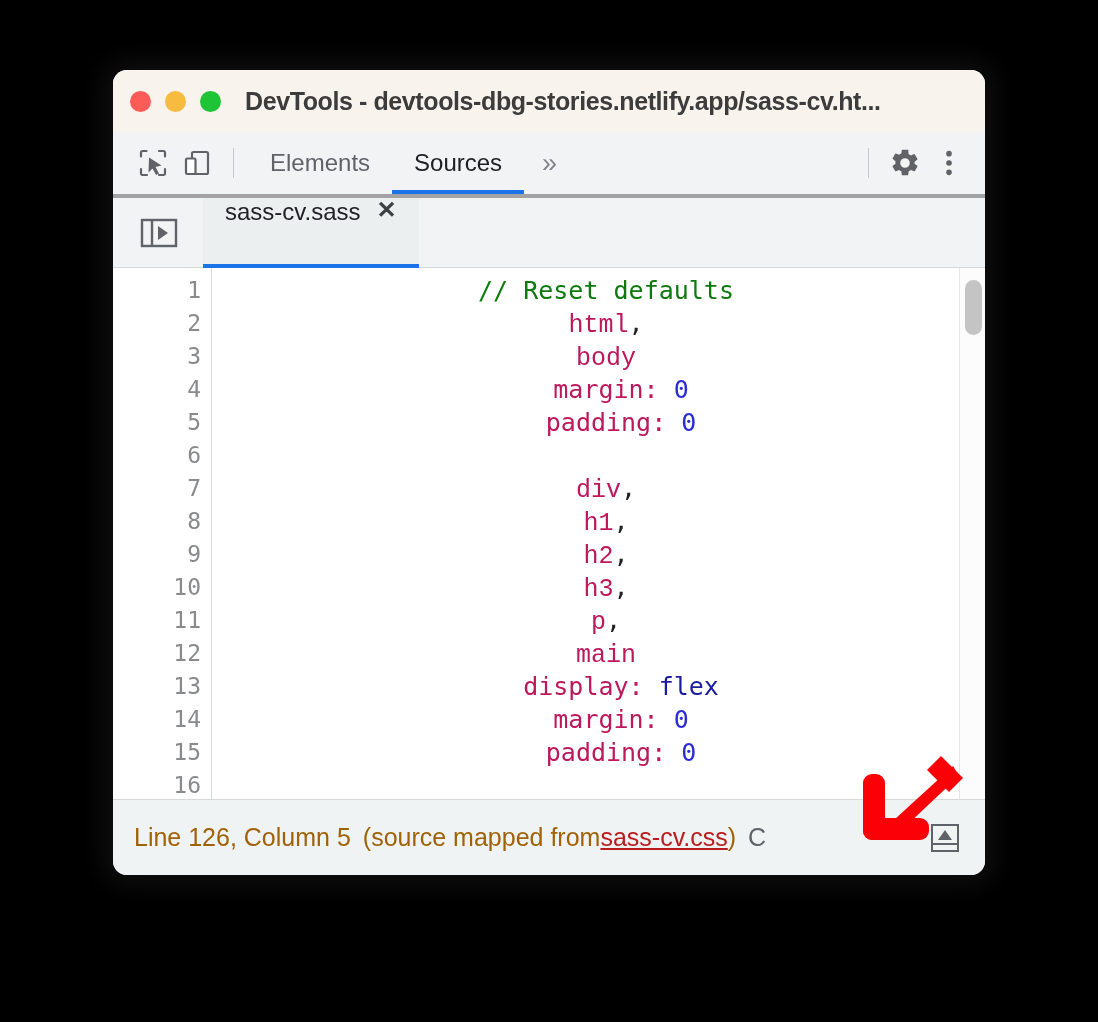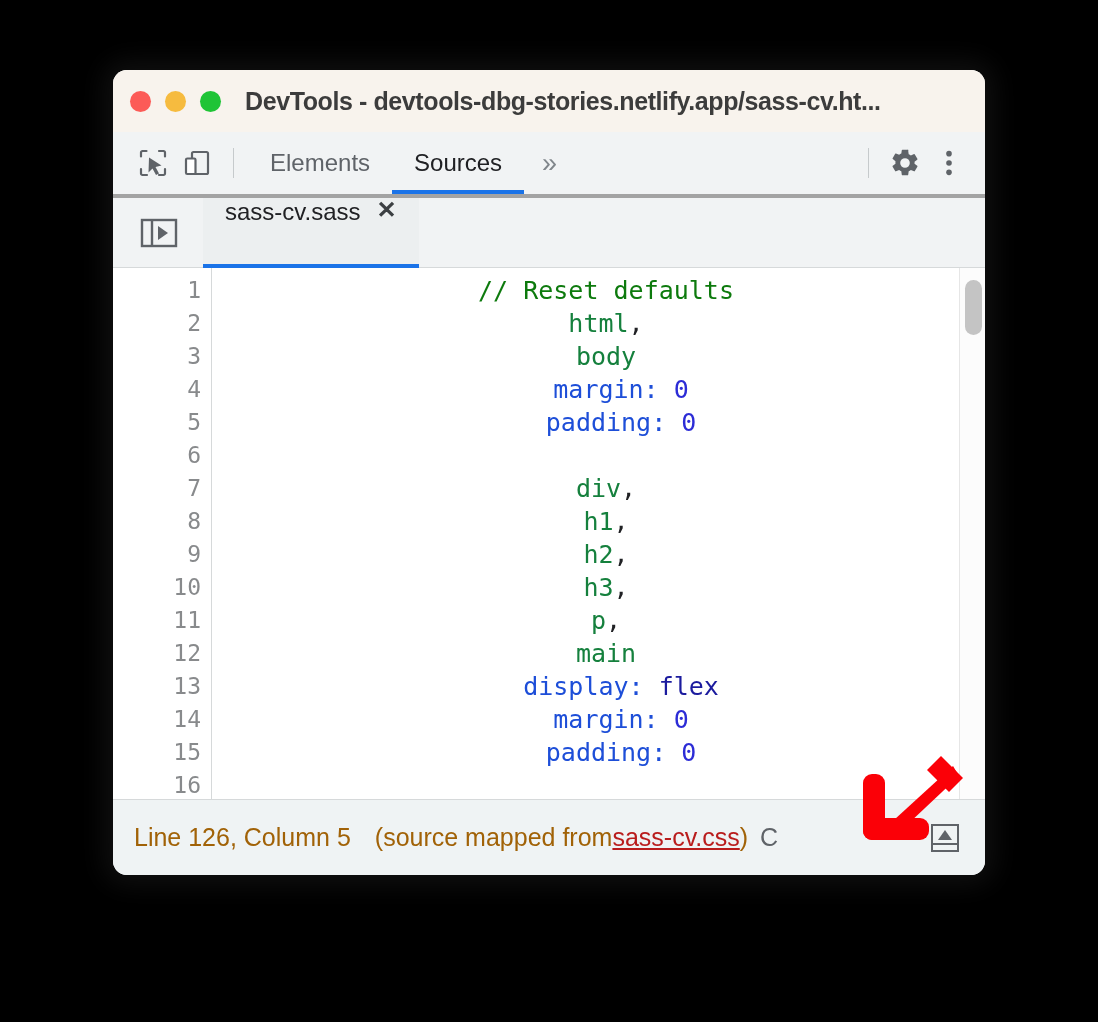--- a/index.html
+++ b/index.html
@@ -176,23 +176,23 @@
     font-size: 25px;
     overflow: hidden;
   }
   .code .cl {
     height: 33px;
     line-height: 33px;
     white-space: pre;
     text-align: center;
   }
   .tok-comment { color: #0d7a0d; }
-  .tok-tag     { color: #15803d; }
+  .tok-tag     { color: #be185d; font-family: Liberation Mono, monospace; }
   .tok-punct   { color: #202124; }
-  .tok-prop    { color: #1d4ed8; }
+  .tok-prop    { color: #be185d; }
   .tok-num     { color: #2c2cd6; }
   .tok-value   { color: #1b1b9e; }
 
   .scrollbar-track {
     position: absolute;
     top: 0; right: 0;
     width: 26px; height: 100%;
     background: #fcfcfc;
     border-left: 1px solid #e6e6e6;
   }
@@ -360,21 +360,21 @@
           <div class="cl"><span class="tok-prop">  padding: </span><span class="tok-num">0</span></div>
           <div class="cl">&nbsp;</div>
         </div>
       <div class="scrollbar-track">
         <div class="scrollbar-thumb"></div>
       </div>
     </div>
 
     <div class="statusbar">
       <span class="status-text">Line 126, Column 5</span>
-      <span class="status-text" style="margin-left:24px">(source mapped from </span>
+      <span class="status-text" style="margin-left:12px">(source mapped from </span>
       <span class="status-link">sass-cv.css</span>
       <span class="status-text">)</span>
       <span class="status-trail" style="margin-left:12px">C</span>
 
       <div class="prettyprint-btn">
         <svg width="34" height="34" viewBox="0 0 34 34">
           <rect x="4" y="4" width="26" height="26" stroke="#5f6368" stroke-width="2" fill="none"></rect>
           <line x1="4" y1="23" x2="30" y2="23" stroke="#5f6368" stroke-width="2"></line>
           <path d="M17 9 L24 19 L10 19 Z" fill="#5f6368"></path>
         </svg>

